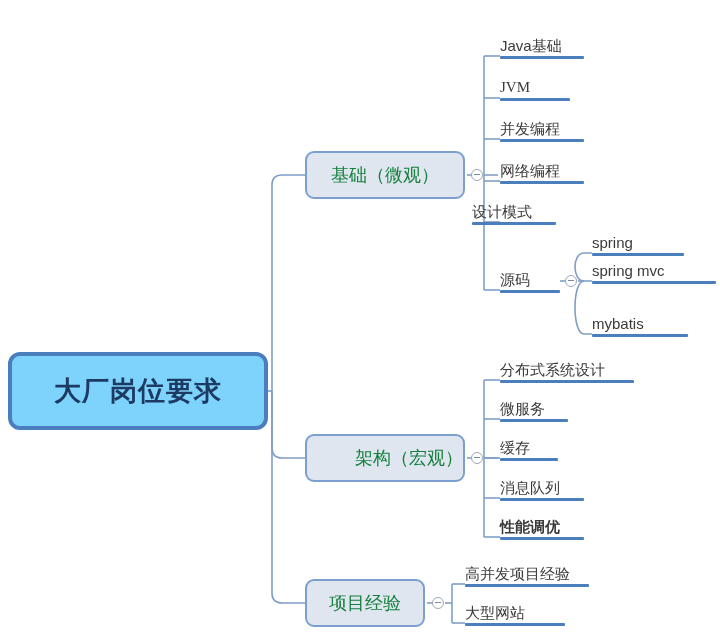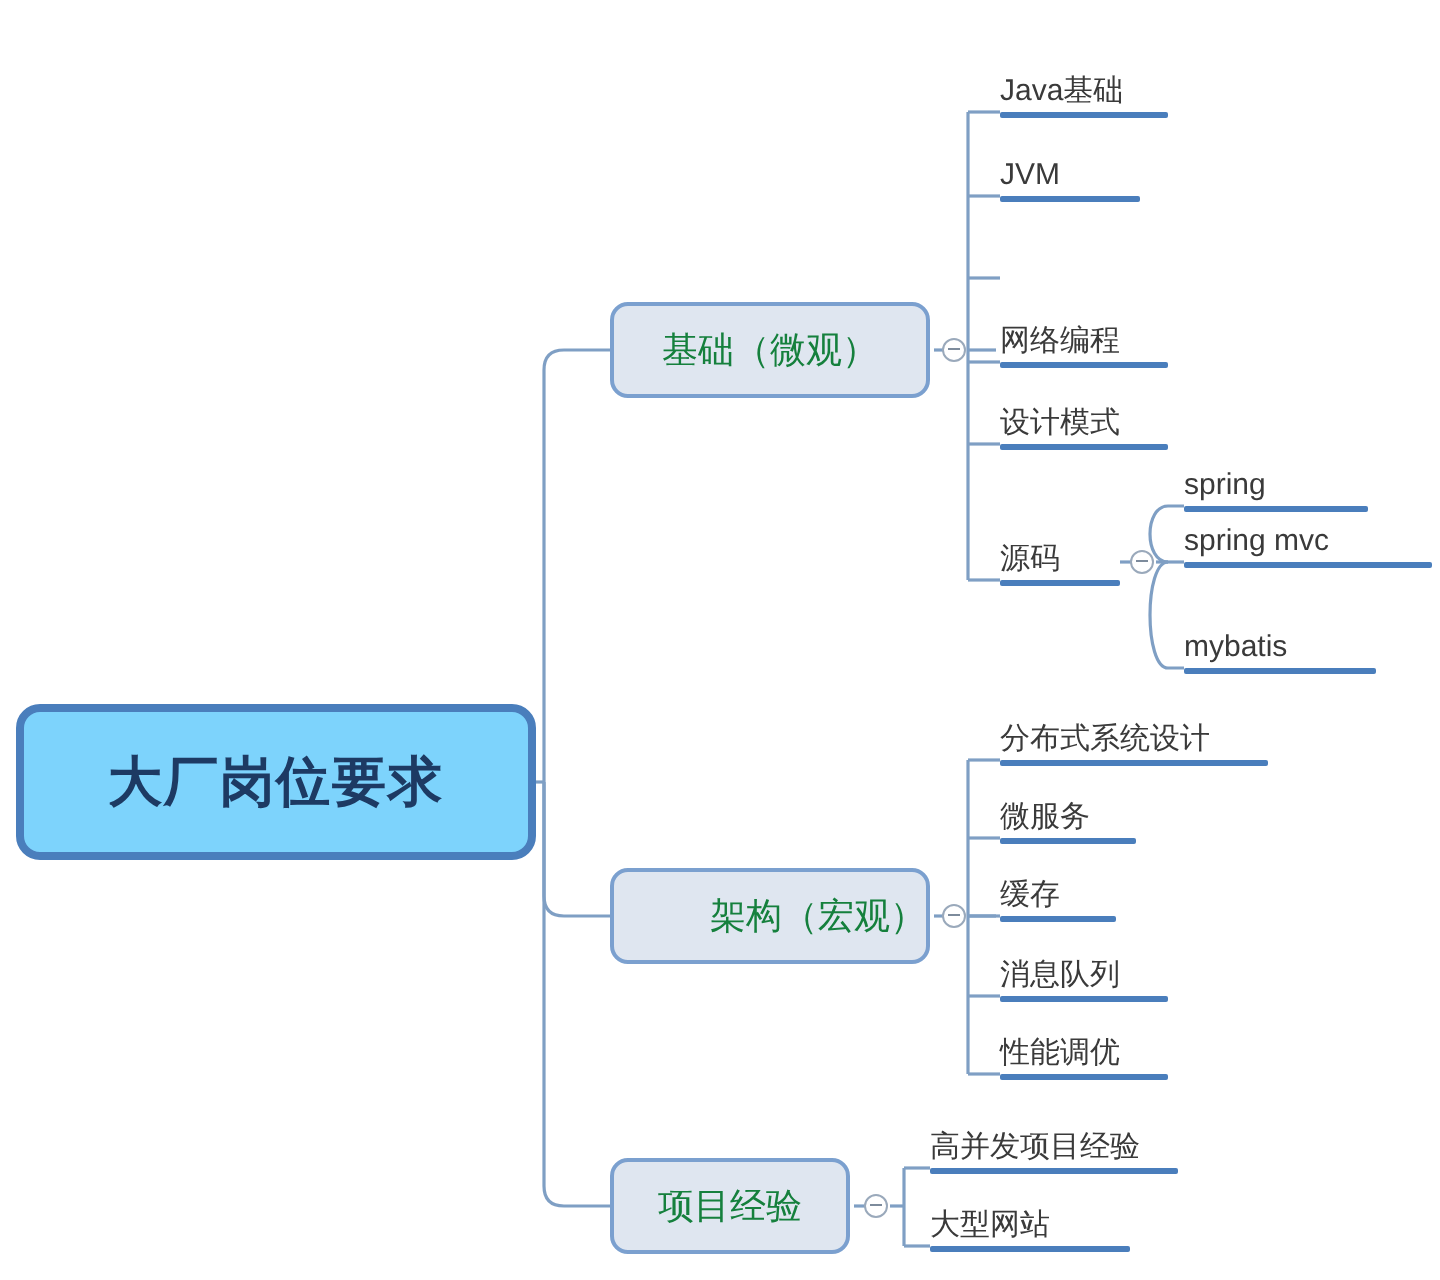--- a/index.html
+++ b/index.html
@@ -160,32 +160,36 @@
   <div class="node branch-node" style="left:305px; top:151px; width:160px; height:48px;">
     <span>基础（微观）</span>
   </div>
   <div class="toggle" style="left:471px; top:169px;"></div>
 
   <div class="leaf" style="left:500px; top:28px; width:84px; height:31px;">
     <span class="leaf-label">Java基础</span>
     <span class="leaf-underline" style="width:84px;"></span>
   </div>
 
-  <div class="leaf" style="left:500px; top:70px; width:70px; height:31px;">
+  <div class="leaf" style="left:500px; top:70px; width:70px; height:31px;font-family:Liberation Serif, serif;">
     <span class="leaf-label">JVM</span>
     <span class="leaf-underline" style="width:70px;"></span>
   </div>
 
+  <div class="leaf" style="left:500px; top:111px; width:84px; height:31px;">
+    <span class="leaf-label">并发编程</span>
+    <span class="leaf-underline" style="width:84px;"></span>
+  </div>
 
   <div class="leaf" style="left:500px; top:153px; width:84px; height:31px;">
     <span class="leaf-label">网络编程</span>
     <span class="leaf-underline" style="width:84px;"></span>
   </div>
 
-  <div class="leaf" style="left:500px; top:194px; width:84px; height:31px;">
+  <div class="leaf" style="left:472px; top:194px; width:84px; height:31px;">
     <span class="leaf-label">设计模式</span>
     <span class="leaf-underline" style="width:84px;"></span>
   </div>
 
   <div class="leaf" style="left:500px; top:262px; width:60px; height:31px;">
     <span class="leaf-label">源码</span>
     <span class="leaf-underline" style="width:60px;"></span>
   </div>
   <div class="toggle" style="left:565px; top:275px;"></div>
 
@@ -222,21 +226,21 @@
   <div class="leaf" style="left:500px; top:430px; width:58px; height:31px;">
     <span class="leaf-label">缓存</span>
     <span class="leaf-underline" style="width:58px;"></span>
   </div>
 
   <div class="leaf" style="left:500px; top:470px; width:84px; height:31px;">
     <span class="leaf-label">消息队列</span>
     <span class="leaf-underline" style="width:84px;"></span>
   </div>
 
-  <div class="leaf" style="left:500px; top:509px; width:84px; height:31px;">
+  <div class="leaf" style="left:500px; top:509px; width:84px; height:31px;font-weight:bold;">
     <span class="leaf-label">性能调优</span>
     <span class="leaf-underline" style="width:84px;"></span>
   </div>
 
   <div class="node branch-node" style="left:305px; top:579px; width:120px; height:48px;">
     <span>项目经验</span>
   </div>
   <div class="toggle" style="left:432px; top:597px;"></div>
 
   <div class="leaf" style="left:465px; top:556px; width:124px; height:31px;">

